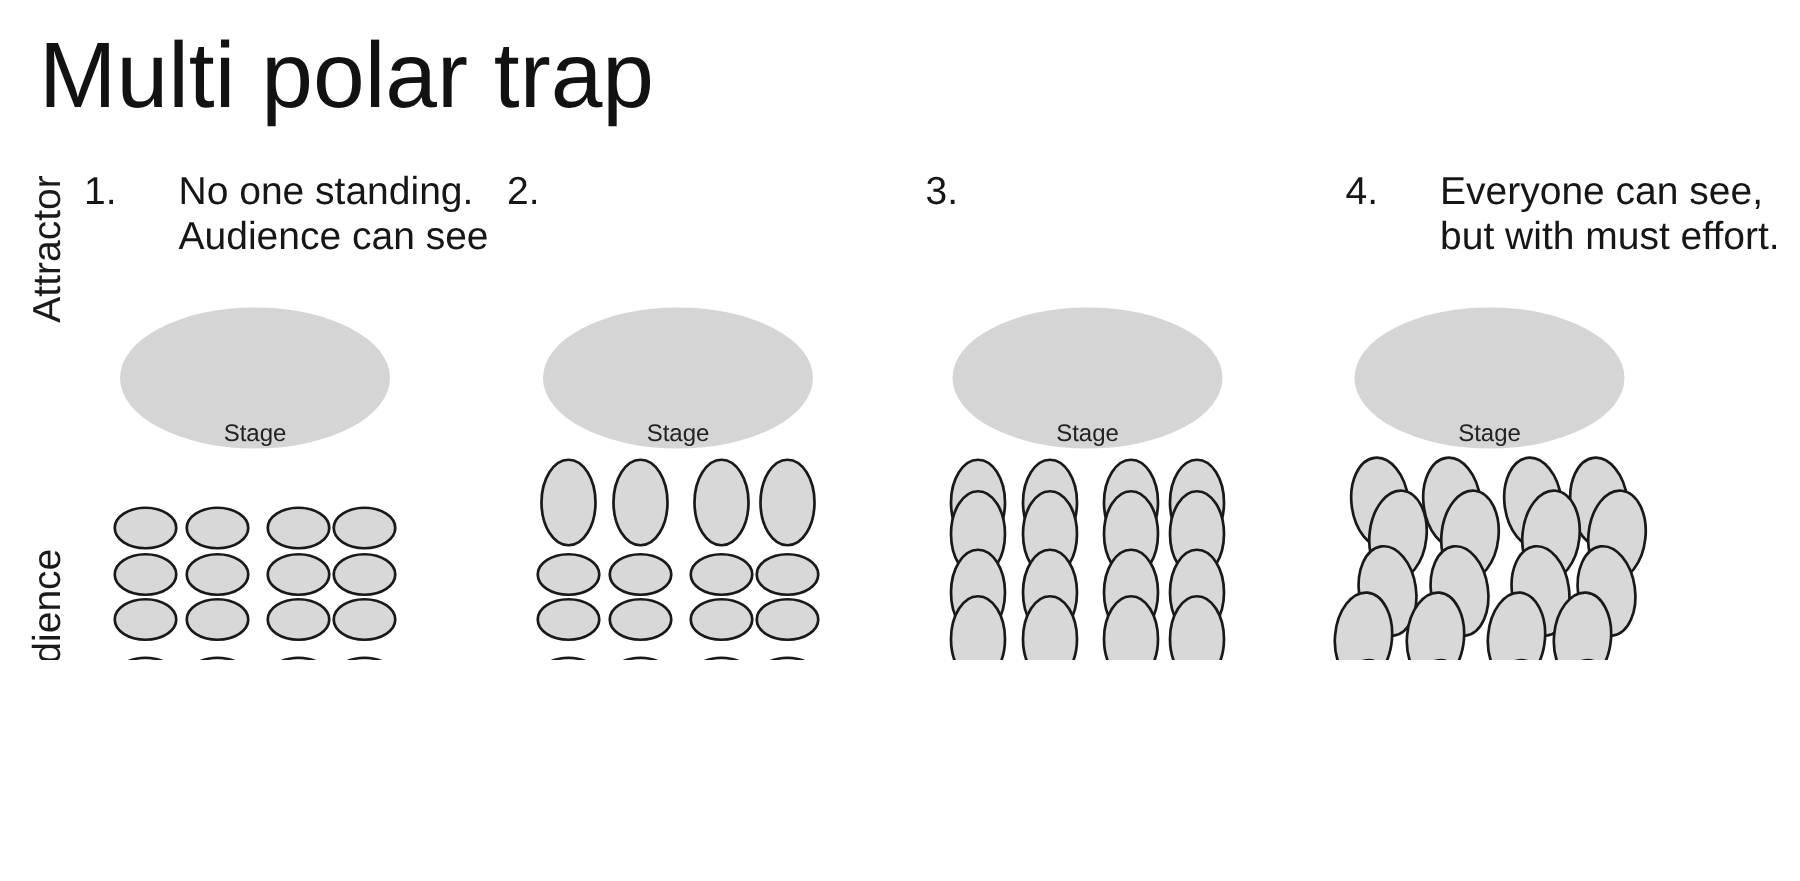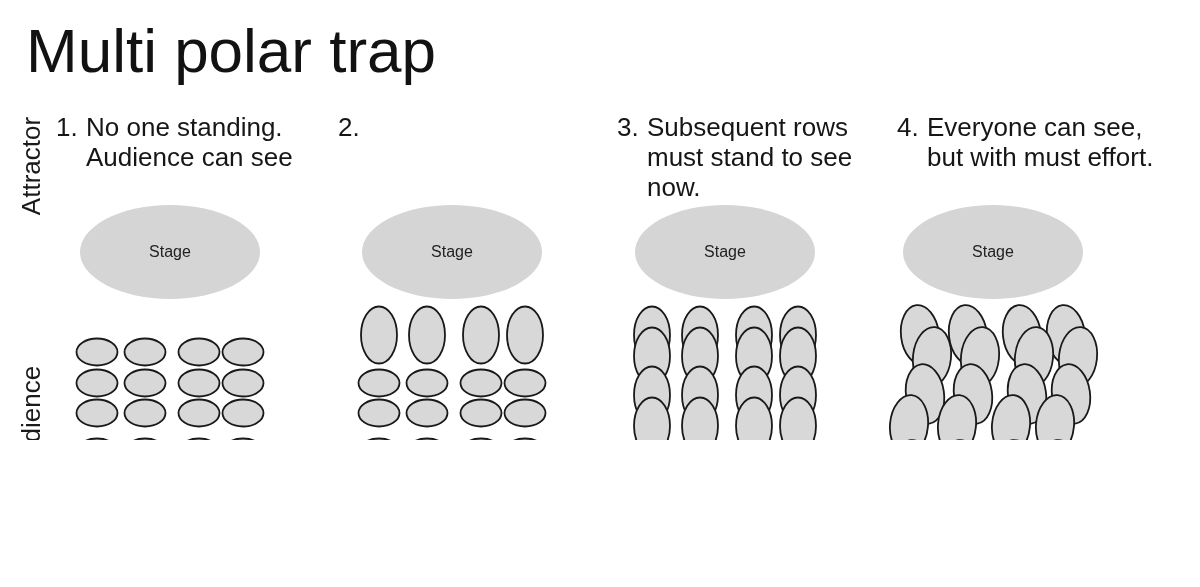--- a/index.html
+++ b/index.html
@@ -45,30 +45,30 @@
     display: flex;
     padding-left: 26px;
     margin-top: 2px;
     font-size: 26px;
     line-height: 30px;
     color: #161616;
   }
   .panel:nth-child(3) .caption { padding-left: 32px; }
   .panel:nth-child(4) .caption { padding-left: 44px; }
   .cap-num { flex: none; width: 30px; }
-  .cap-line { white-space: nowrap; }
+  .cap-line { white-space: nowrap; margin-left: 33px; }
   .stage {
     position: absolute;
     top: 95px;
     left: 50px;
     width: 180px;
     height: 94px;
     border-radius: 50%;
     display: flex;
-    align-items: center;
+    align-items: flex-end;
     justify-content: center;
   }
   .stage-label { font-size: 16px; color: #222222; }
   .audience {
     position: absolute;
     top: 190px;
     left: 0;
     display: block;
   }
 </style>
@@ -148,25 +148,20 @@
           <ellipse cx="213" cy="182" rx="20.5" ry="13.5" fill="#d8d8d8" stroke="#191919" stroke-width="1.8"></ellipse>
           <ellipse cx="67" cy="212" rx="20.5" ry="13.5" fill="#d8d8d8" stroke="#191919" stroke-width="1.8"></ellipse>
           <ellipse cx="115" cy="212" rx="20.5" ry="13.5" fill="#d8d8d8" stroke="#191919" stroke-width="1.8"></ellipse>
           <ellipse cx="169" cy="212" rx="20.5" ry="13.5" fill="#d8d8d8" stroke="#191919" stroke-width="1.8"></ellipse>
           <ellipse cx="213" cy="212" rx="20.5" ry="13.5" fill="#d8d8d8" stroke="#191919" stroke-width="1.8"></ellipse>
         </svg>
       </div>
       <div class="panel" style="left: 585px;">
         <div class="caption">
           <span class="cap-num">3.</span>
-          <div class="cap-lines">
-            <div class="cap-line">Subsequent rows</div>
-            <div class="cap-line">must stand to see</div>
-            <div class="cap-line">now.</div>
-          </div>
         </div>
         <div class="stage" style="background: rgb(213, 213, 213);">
           <span class="stage-label">Stage</span>
         </div>
         <svg class="audience" width="280" height="250" viewBox="0 0 280 250">
           <ellipse cx="67" cy="35" rx="18" ry="28.5" fill="#d8d8d8" stroke="#191919" stroke-width="1.8"></ellipse>
           <ellipse cx="115" cy="35" rx="18" ry="28.5" fill="#d8d8d8" stroke="#191919" stroke-width="1.8"></ellipse>
           <ellipse cx="169" cy="35" rx="18" ry="28.5" fill="#d8d8d8" stroke="#191919" stroke-width="1.8"></ellipse>
           <ellipse cx="213" cy="35" rx="18" ry="28.5" fill="#d8d8d8" stroke="#191919" stroke-width="1.8"></ellipse>
           <ellipse cx="67" cy="56" rx="18" ry="28.5" fill="#d8d8d8" stroke="#191919" stroke-width="1.8"></ellipse>

